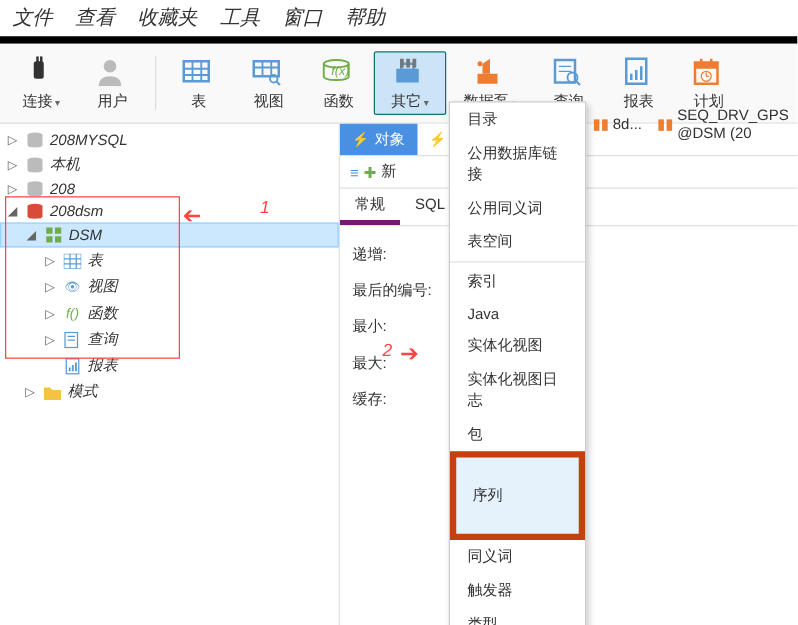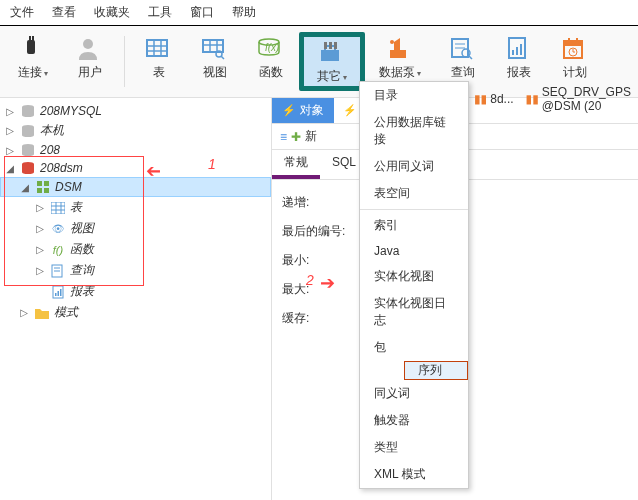--- a/index.html
+++ b/index.html
@@ -1,23 +1,23 @@
 <!DOCTYPE html>
 <html><head>
 <meta charset="utf-8">
 <style>
 * { margin: 0; padding: 0; box-sizing: border-box; font-family: "Microsoft YaHei", "SimSun", sans-serif; }
 body { background: #fff; font-size: 12px; color: #333; width: 638px; height: 500px; overflow: hidden; position: relative; }
 
-.menubar { display: flex; gap: 18px; padding: 4px 10px; border-bottom: 1px solid #000000; font-size: 12px; }
+.menubar { display: flex; gap: 18px; padding: 4px 10px; border-bottom: 6px solid #000000; font-size: 16px; font-style: italic; }
 .menubar span { cursor: default; }
 
 .toolbar { display: flex; padding: 6px 4px; border-bottom: 1px solid #e0e0e0; background: #f9f9f9; }
 .tool-item { display: flex; flex-direction: column; align-items: center; padding: 2px 14px; cursor: pointer; position: relative; }
-.tool-item.active { background: #cce4f7; border: 5px solid #0f766e; border-radius: 2px; padding: 1px 13px; }
+.tool-item.active { background: #cce4f7; border: 1px solid #0f766e; border-radius: 2px; padding: 1px 13px; }
 .tool-icon { width: 28px; height: 28px; display: flex; align-items: center; justify-content: flex-start; margin-bottom: 2px; }
 .tool-label { font-size: 12px; color: #333; }
 .dropdown-arrow { font-size: 8px; color: #666; margin-left: 2px; }
 
 .main { display: flex; height: calc(100% - 85px); }
 .sidebar { width: 272px; border-right: 1px solid #e0e0e0; padding: 4px 0; position: relative; }
 .tree-item { display: flex; align-items: center; padding: 2px 4px; gap: 4px; cursor: pointer; }
 .tree-item.selected { background: #cce8ff; border: 1px solid #99d1ff; }
 .tree-toggle { width: 12px; font-size: 10px; color: #666; text-align: center; }
 .tree-icon { width: 16px; height: 14px; display: flex; align-items: center; justify-content: center; font-size: 11px; }
@@ -41,21 +41,21 @@
 .subtab-row { display: flex; border-bottom: 1px solid #e0e0e0; }
 .subtab { padding: 4px 12px; font-size: 12px; cursor: pointer; }
 .subtab.active { border-bottom: 4px solid #701a75; }
 
 .form-area { padding: 8px 10px; }
 .form-row { display: flex; padding: 6px 0; font-size: 12px; }
 .form-label { width: 80px; color: #333; }
 
 .dropdown-menu { position: absolute; left: 359px; top: 81px; width: 110px; background: #fff; border: 1px solid #ccc; box-shadow: 2px 2px 5px rgba(0,0,0,0.2); z-index: 100; }
 .menu-item { padding: 5px 14px; font-size: 12px; cursor: pointer; }
-.menu-item.highlight { background: #e5f1fb; border: 1px solid #c2410c; padding: 0 13px; margin-left: 44px; }
+.menu-item.highlight { background: #e5f1fb; border: 5px solid #c2410c; padding: 22px 13px; }
 .menu-sep { height: 1px; background: #e0e0e0; margin: 2px 0; }
 
 .arrow2 { position: absolute; left: 320px; top: 272px; color: #ff4444; font-size: 18px; z-index: 101; }
 .label2 { position: absolute; left: 306px; top: 272px; color: #ff4444; font-size: 14px; font-style: italic; z-index: 101; }
 
 .right-tabs { position: absolute; left: 470px; top: 83px; display: flex; gap: 4px; font-size: 12px; }
 .right-tab { display: flex; align-items: center; gap: 3px; padding: 2px 4px; }
 
 svg { display: block; }
 </style>

